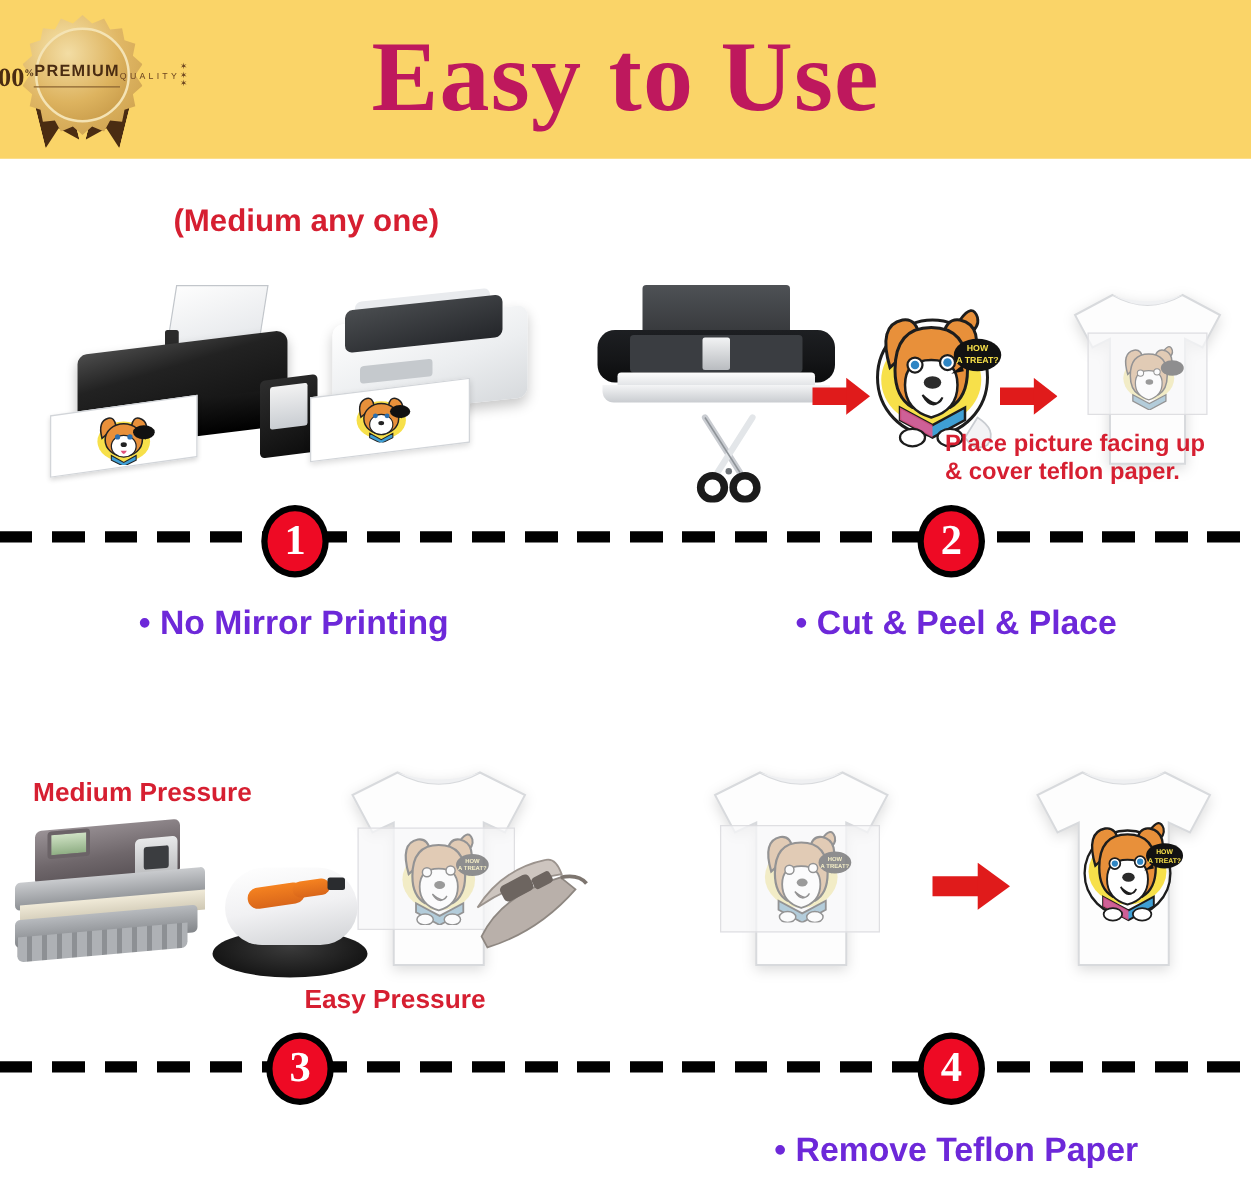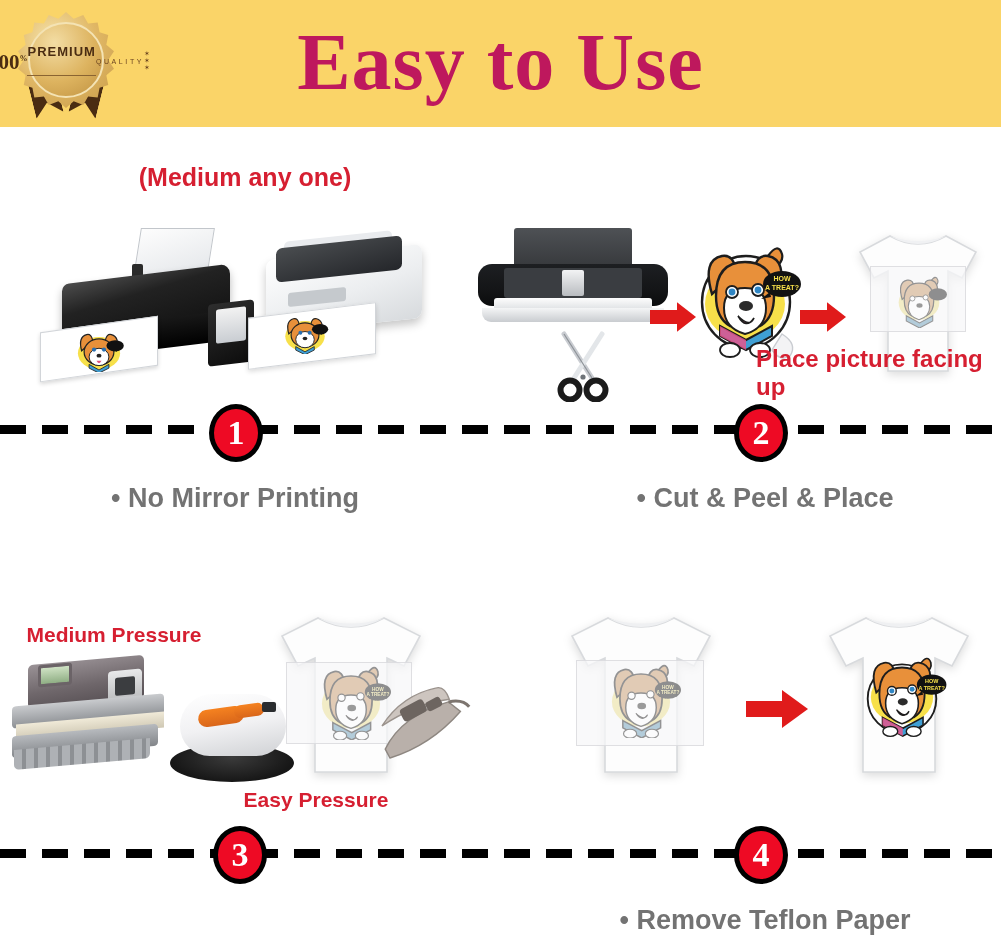--- a/index.html
+++ b/index.html
@@ -56,21 +56,21 @@
     color: #4a2c12;
   }
   .badge-dots { font-size: 7px; letter-spacing: 4px; line-height: 7px; color: #6b4420; }
   .badge-100 {
     font-family: "Liberation Serif", serif;
     font-size: 21px; font-weight: bold; line-height: 20px; letter-spacing: 0px;
   }
   .badge-100 sup { font-size: 8px; }
   .badge-premium {
     font-size: 13px; font-weight: bold; line-height: 14px; letter-spacing: 1px;
-    border-bottom: 1px solid #8a6432; padding-bottom: 16px;
+    border-bottom: 1px solid #8a6432; padding-bottom: 5px;
   }
   .badge-quality {
     font-size: 7px; letter-spacing: 2.6px; line-height: 11px; padding-top: 2px;
     color: #6b4420;
   }
 
   
   .red-head {
     position: absolute;
     color: #d61f31; font-weight: bold;
@@ -88,21 +88,21 @@
     border-radius: 50%;
     background: #ee0a24;
     border: 5px solid #000;
     display: flex; align-items: center; justify-content: center;
     color: #fff; font-size: 34px; font-weight: bold;
     font-family: "Liberation Serif", serif;
     z-index: 5;
   }
   .step-label {
     position: absolute; text-align: center;
-    font-size: 27px; font-weight: bold; color: #737373;
+    font-size: 27px; font-weight: bold; color: #6d28d9;
     white-space: nowrap;
   }
 
   
   .arrow { position: absolute; }
   .arrow .shaft {
     position: absolute; left: 0; top: 28%; width: 62%; height: 44%;
     background: #e01b1b;
   }
   .arrow .head {
@@ -451,22 +451,23 @@
       <path d="M30 56 q0 -34 29 -34 q29 0 29 34 q0 22 -14 30 l-30 0 q-14 -8 -14 -30z" fill="#e8903a" stroke="#1d1d1d" stroke-width="2.4"></path>
       <path d="M38 68 q0 -20 21 -20 q21 0 21 20 q0 20 -21 26 q-21 -6 -21 -26z" fill="#fff" stroke="#1d1d1d" stroke-width="2"></path>
       <circle cx="46" cy="52" r="5" fill="#fff" stroke="#1d1d1d" stroke-width="1.6"></circle>
       <circle cx="72" cy="50" r="5" fill="#fff" stroke="#1d1d1d" stroke-width="1.6"></circle>
       <ellipse cx="60" cy="66" rx="6" ry="4.4" fill="#2b2b2b"></ellipse>
       <path d="M34 86 l26 14 l26 -14 l0 10 l-26 14 l-26 -14z" fill="#3f9fd4" stroke="#1d1d1d" stroke-width="2"></path>
       <ellipse cx="96" cy="44" rx="18" ry="12" fill="#121212"></ellipse>
     </svg>
   </div>
 
-  <div class="red-head" style="left:756px; top:345px; width:246px; font-size:24px; text-align:left;">
+  <div class="red-head" style="left:756px; top:345px; width:246px; font-size:19px; text-align:left;">
     <div>Place picture facing up</div>
+    <div>&amp; cover teflon paper.</div>
   </div>
 
   <div class="divider" style="top:425px;"></div>
   <div class="step-badge" style="left:209px; top:404px;">1</div>
   <div class="step-badge" style="left:734px; top:404px;">2</div>
   <div class="step-label" style="left:0px; top:483px; width:470px;">• No Mirror Printing</div>
   <div class="step-label" style="left:530px; top:483px; width:470px;">• Cut &amp; Peel &amp; Place</div>
 
   <div class="red-head" style="left:6px; top:623px; width:216px; font-size:21px; text-align:center;">
     <div>Medium Pressure</div>

